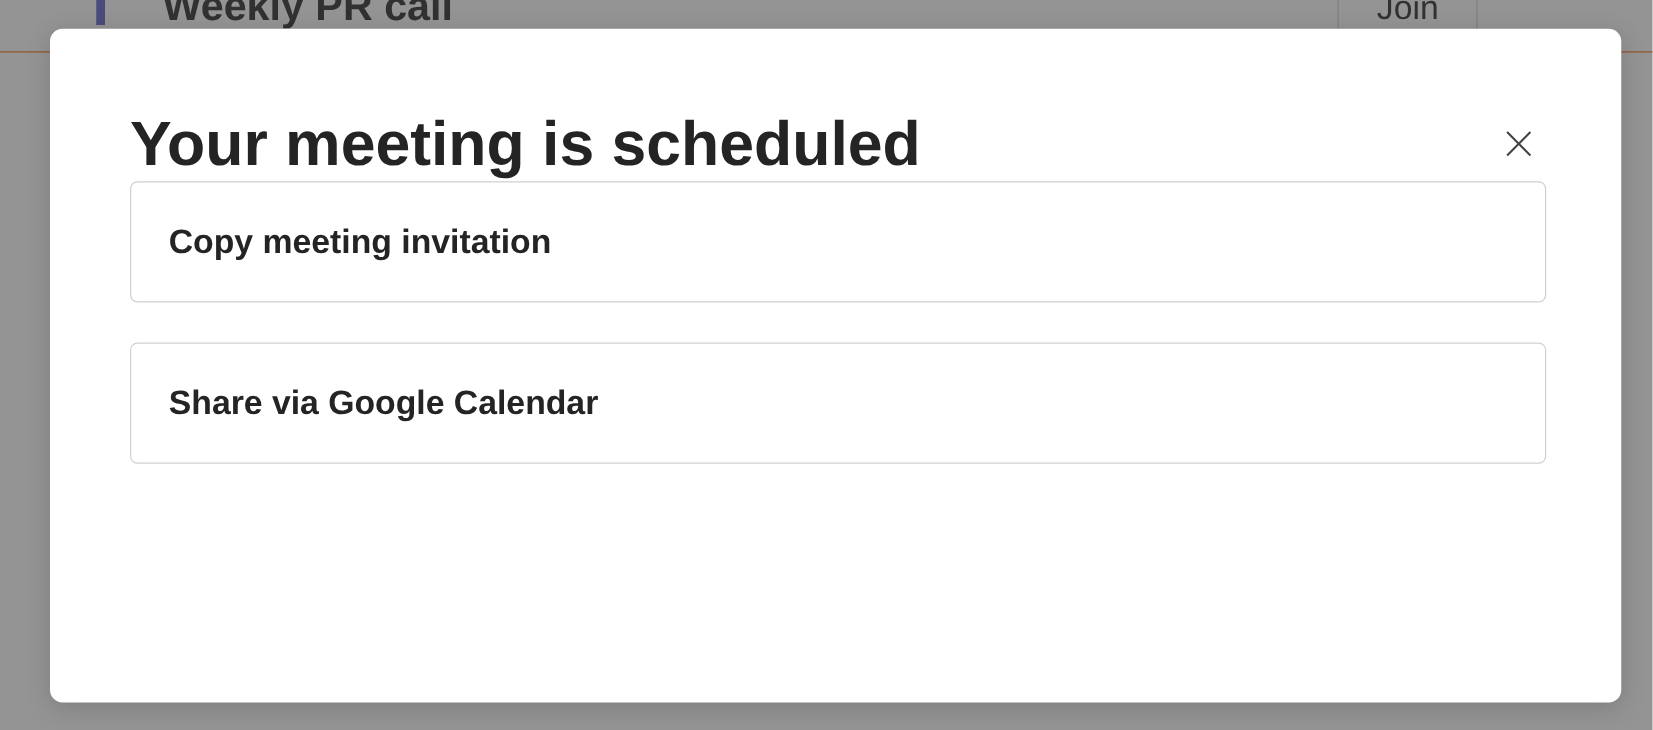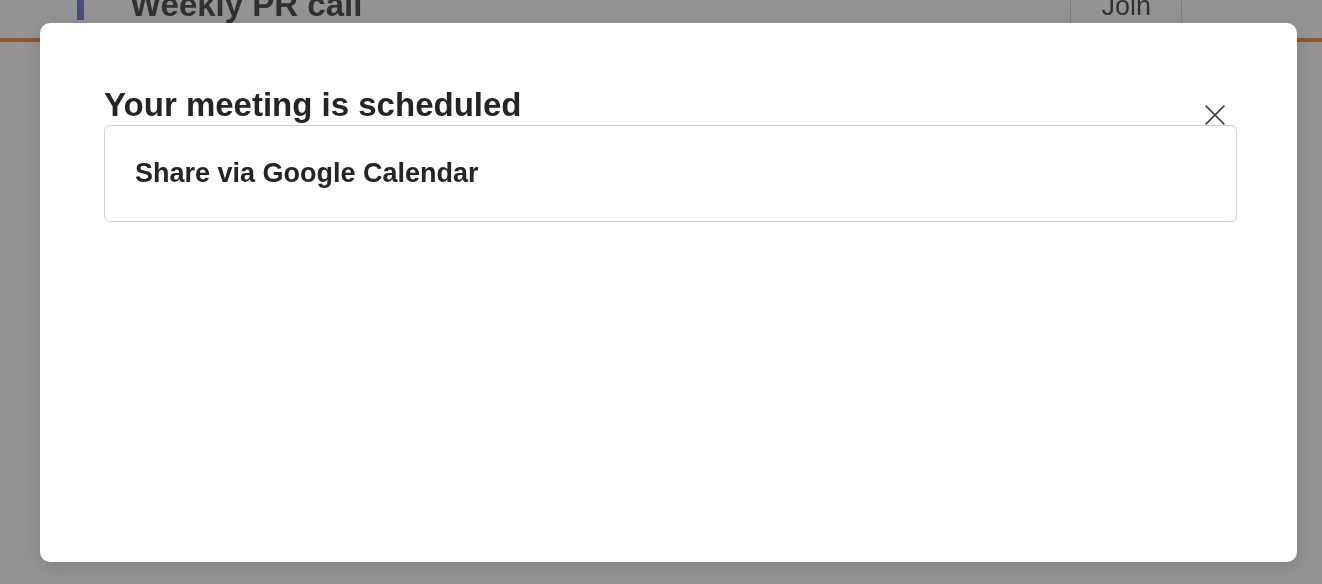--- a/index.html
+++ b/index.html
@@ -19,21 +19,21 @@
       position: absolute;
       inset: 0;
       background: #fff;
     }
     .bg-header {
       position: absolute;
       top: 0;
       left: 0;
       right: 0;
       height: 42px;
-      border-bottom: 4px solid #f97316;
+      border-bottom: 1px solid #f97316;
       display: flex;
       align-items: flex-start;
     }
     .bg-title {
       position: absolute;
       left: 130px;
       top: -14px;
       font-size: 33px;
       font-weight: 700;
       color: #242424;
@@ -67,21 +67,21 @@
       left: 40px;
       top: 23px;
       width: 1257px;
       height: 539px;
       background: #fff;
       border-radius: 10px;
       padding: 62px 60px 40px 64px;
       box-shadow: 0 4px 20px rgba(0,0,0,0.15);
     }
     .dialog-title {
-      font-size: 33px;
+      font-size: 50px;
       font-weight: 700;
       color: #242424;
       line-height: 1.2;
     }
     .dialog-subtitle {
       font-size: 27px;
       color: #424242;
       margin-top: 22px;
       font-weight: 400;
     }
@@ -117,21 +117,20 @@
       font-family: inherit;
       cursor: pointer;
       display: flex;
       align-items: center;
     }
     .action-btn:first-of-type {
       margin-top: 44px;
     }
     .action-btn + .action-btn {
       margin-top: 32px;
-      justify-content: center;
     }
     .privacy-row {
       margin-top: 42px;
       font-size: 27px;
       color: #424242;
     }
     .privacy-link {
       color: #5b5fc7;
       cursor: pointer;
       text-decoration: none;
@@ -152,18 +151,21 @@
 
 <div class="dialog">
   <button class="close-btn">
     <svg viewBox="0 0 24 24" fill="none" stroke="currentColor" stroke-width="1.4">
       <line x1="4" y1="4" x2="20" y2="20"></line>
       <line x1="20" y1="4" x2="4" y2="20"></line>
     </svg>
   </button>
   <h1 class="dialog-title">Your meeting is scheduled</h1>
 
+  <button class="action-btn">
+    <span>Copy meeting invitation</span>
+  </button>
 
   <button class="action-btn">
     <span>Share via Google Calendar</span>
   </button>
 
 </div>
 
 </body></html>

